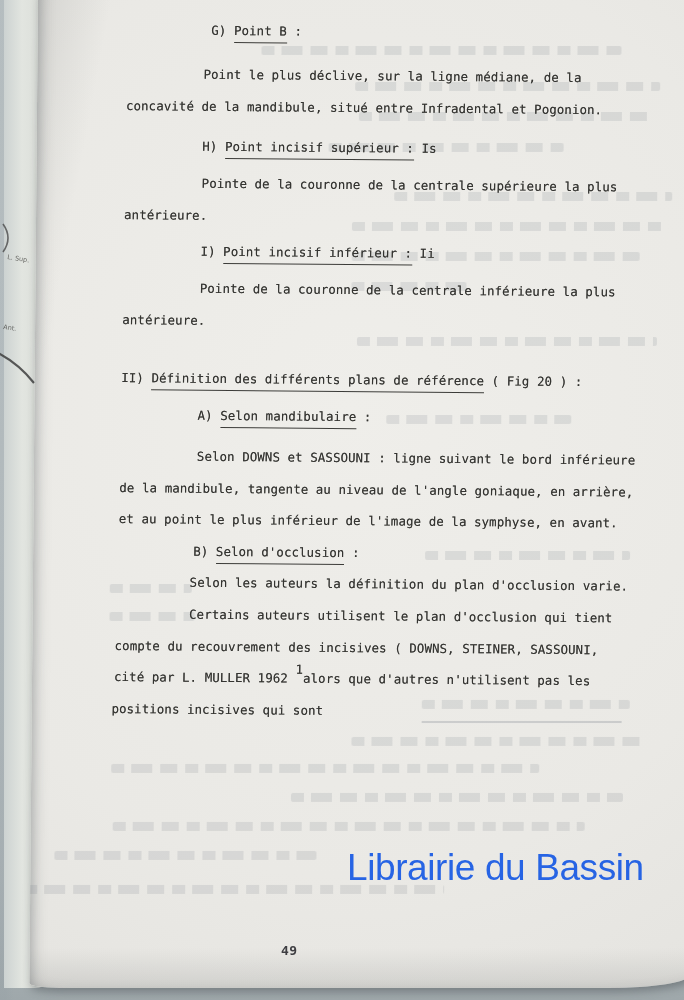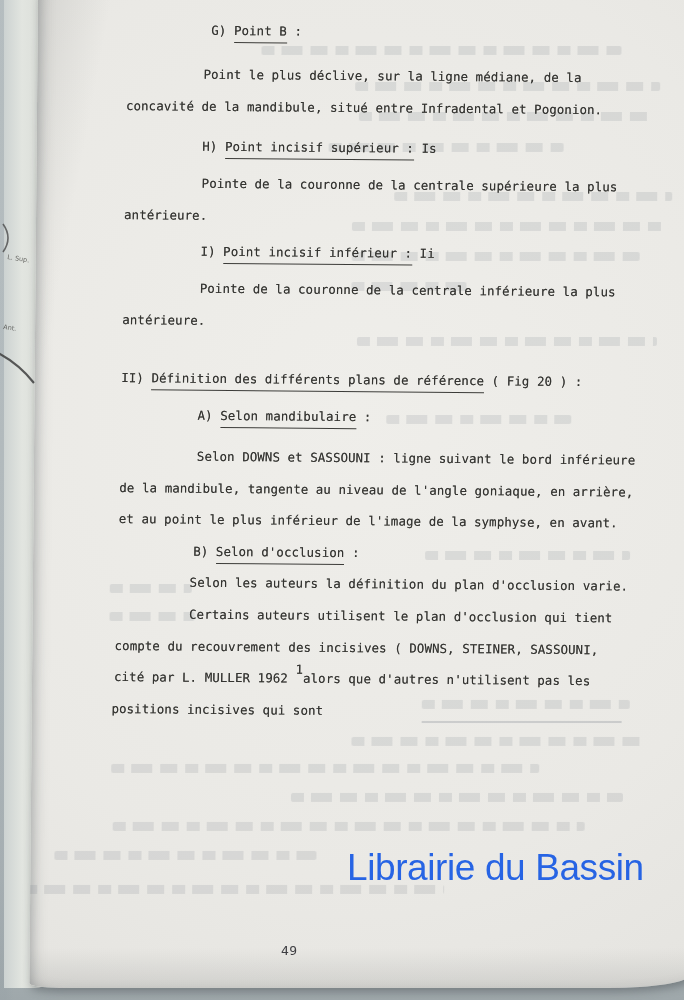--- a/index.html
+++ b/index.html
@@ -52,21 +52,21 @@
       #6e7680 49px 66px, transparent 66px 74px);
   }
   .ghost-rule { position:absolute; height:1.6px; background:#6e7680; opacity:.26; filter:blur(.4px); }
   .watermark {
     position:absolute; left:327px; top:847px; z-index:5;
     font-family:"Liberation Sans", sans-serif; font-size:37px; letter-spacing:-.4px;
     color:#1759e4; opacity:.92; white-space:pre;margin-left:20px;
   }
   .page-number {
     position:absolute; left:281px; top:943px; z-index:4;
-    font-size:13px; letter-spacing:.5px; color:#3e3e42;
+    font-size:13px; letter-spacing:.5px; color:#3e3e42;font-weight:bold;
   }
   .frag-label { font-family:"DejaVu Sans", sans-serif; font-size:6.5px; fill:#51514e; opacity:.85; }
 </style>
 </head>
 <body>
 
 <div class="scene"></div>
 
 <div class="under-page"></div>
 

